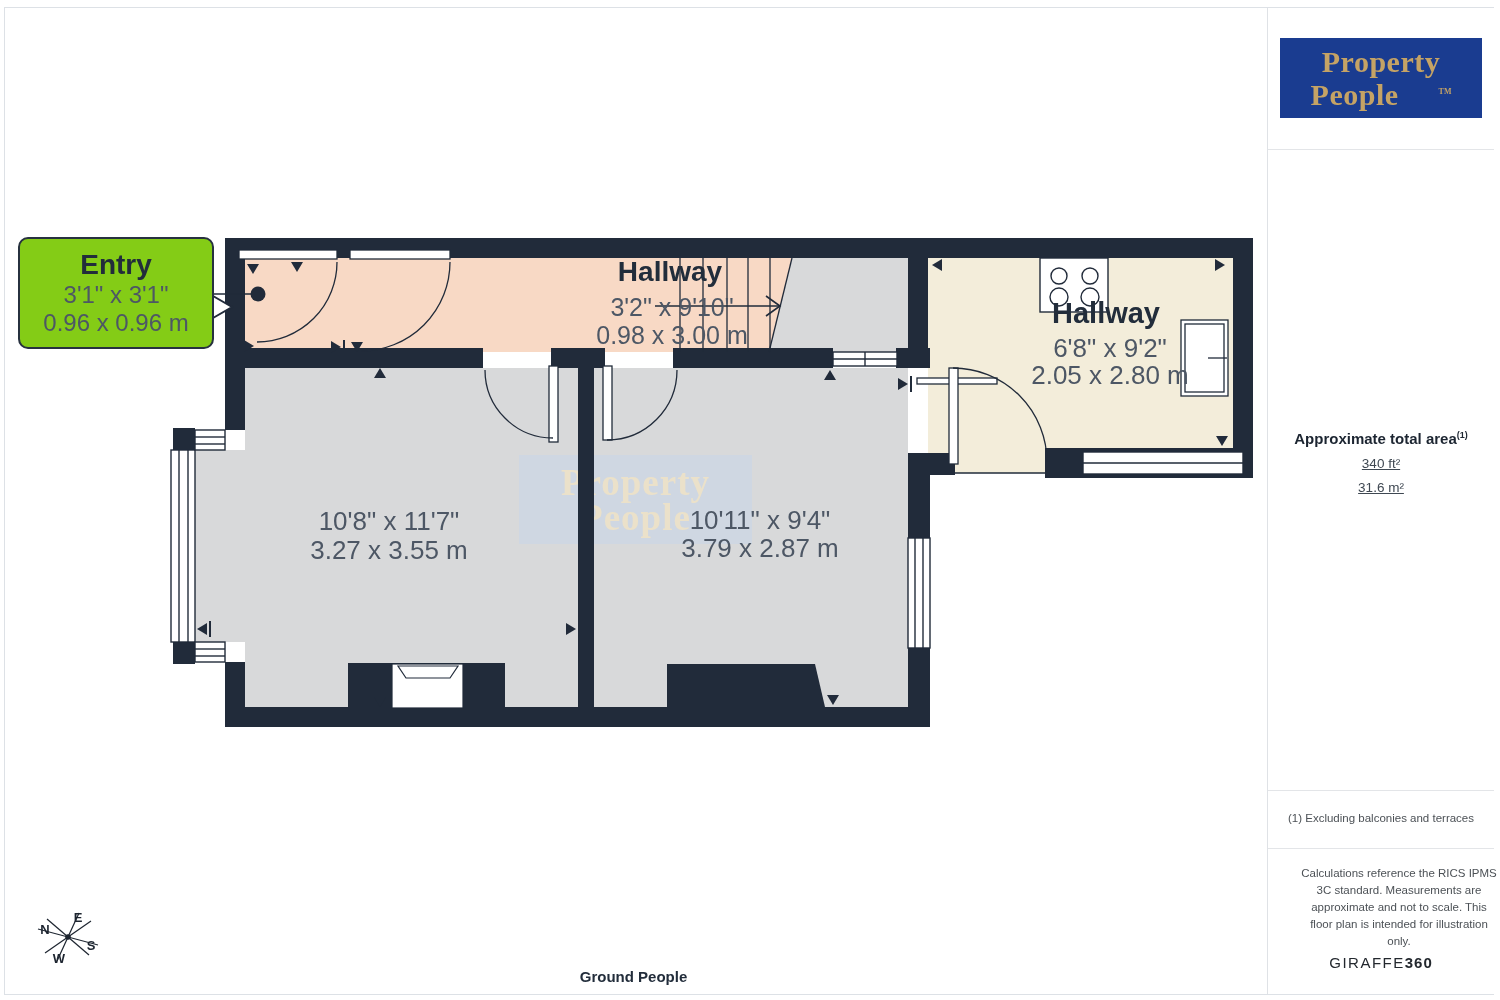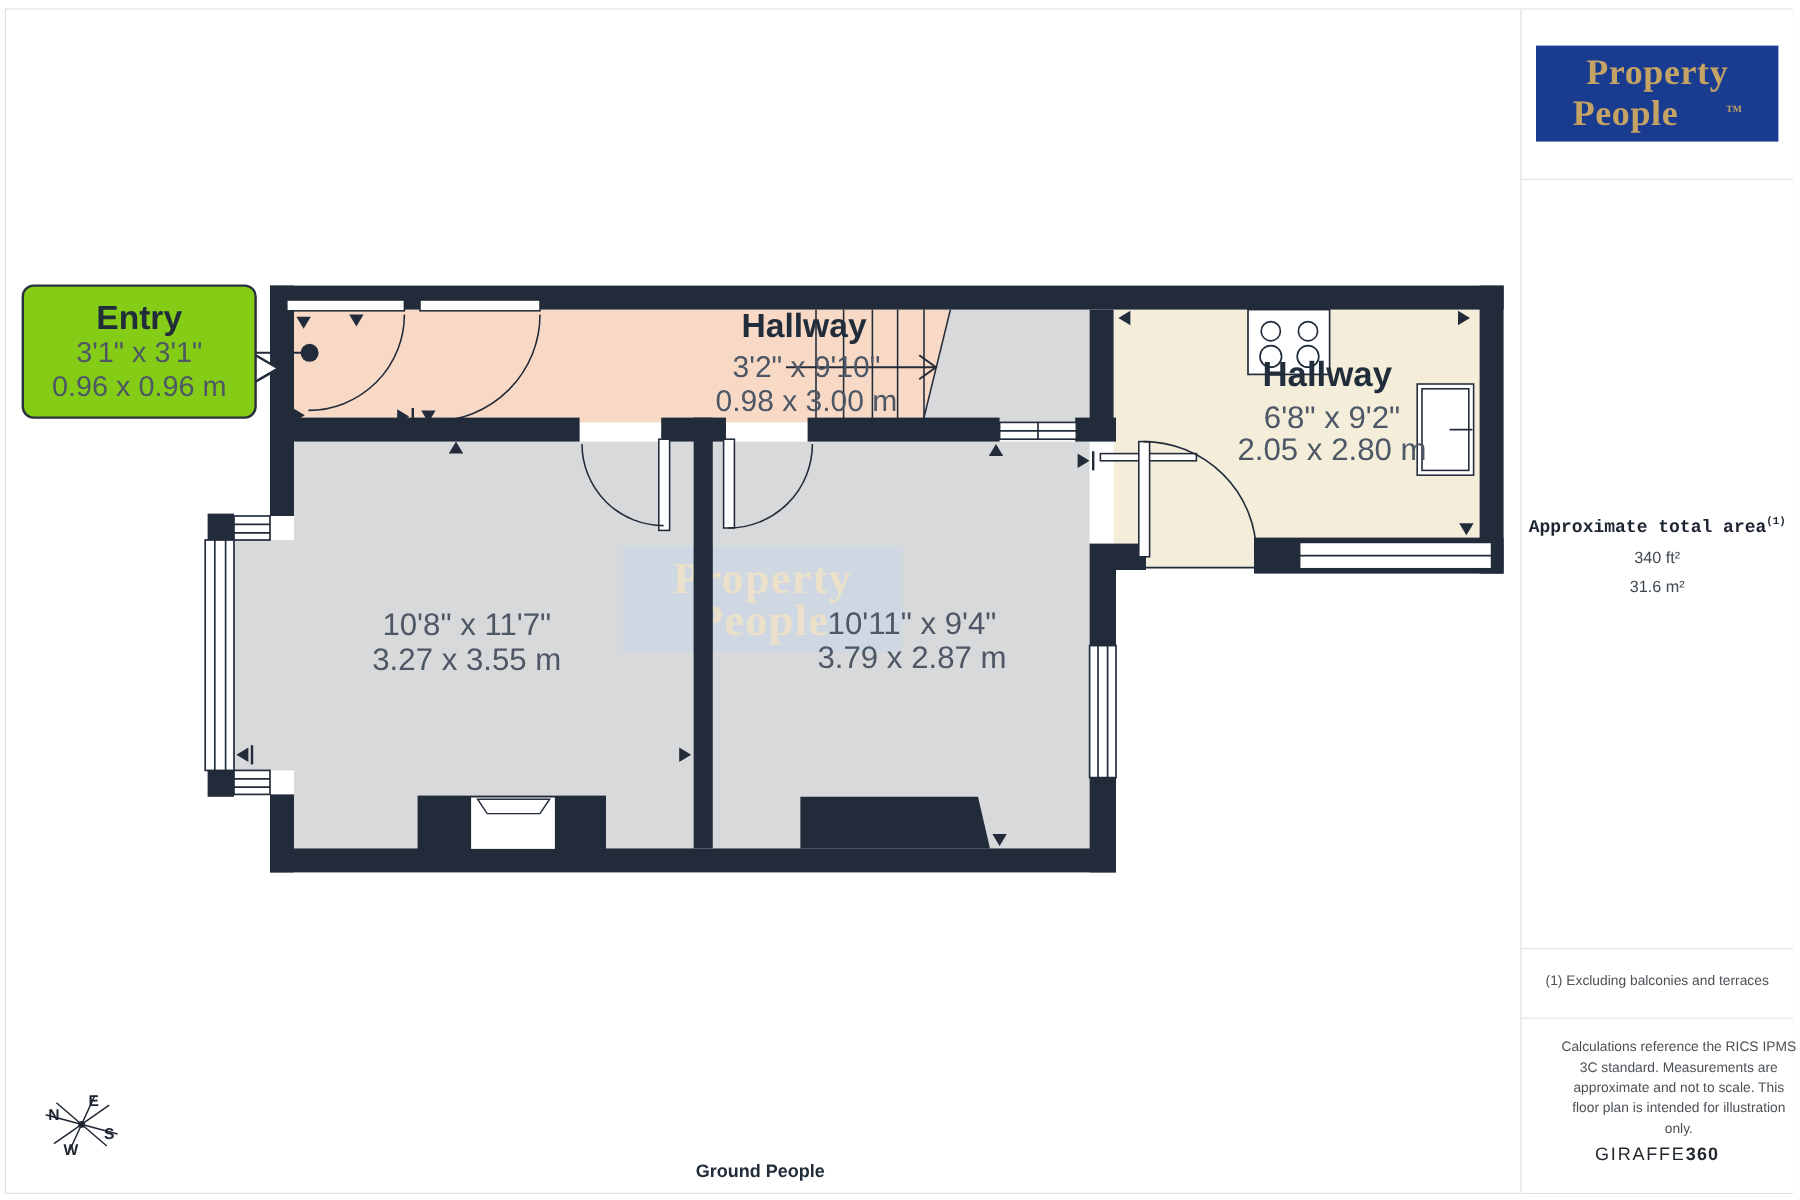--- a/index.html
+++ b/index.html
@@ -51,23 +51,23 @@
   }
   .sb-div{position:absolute;left:0;width:100%;height:0;border-top:1px solid #e3e5e8;}
   .logo{
     position:absolute;left:12px;top:30px;width:202px;height:80px;background:#1a3c90;
     display:flex;flex-direction:column;align-items:center;justify-content:center;
     font-family:"Liberation Serif",serif;font-weight:bold;font-size:30px;
     line-height:30px;color:#c5a365;letter-spacing:.5px;
   }
   .logo .tm{font-size:8px;vertical-align:super;letter-spacing:0;margin-left:40px;}
   .area-block{position:absolute;left:0;top:422px;width:100%;text-align:center;}
-  .area-title{font-size:15px;font-weight:bold;color:#1c2531;font-family:Liberation Mono, monospace;}
+  .area-title{font-size:15px;font-weight:bold;color:#1c2531;}
   .area-title sup{font-size:9px;}
-  .area-val{font-size:13.5px;color:#3f4852;margin-top:9px;}
+  .area-val{font-size:13.5px;color:#3f4852;margin-top:9px;text-decoration:underline;}
   .sb-note{position:absolute;left:0;top:804px;width:100%;text-align:center;
     font-size:11.5px;color:#4c5156;}
   .sb-disclaimer{position:absolute;left:13px;top:857px;width:200px;text-align:center;
     font-size:11.5px;line-height:17px;color:#4c5156;margin-left:18px;}
   .sb-brand{position:absolute;left:0;top:946px;width:100%;text-align:center;
     font-size:15px;letter-spacing:1.5px;color:#23282e;}
   .sb-brand b{letter-spacing:1px;}
 </style>
 </head>
 <body>

